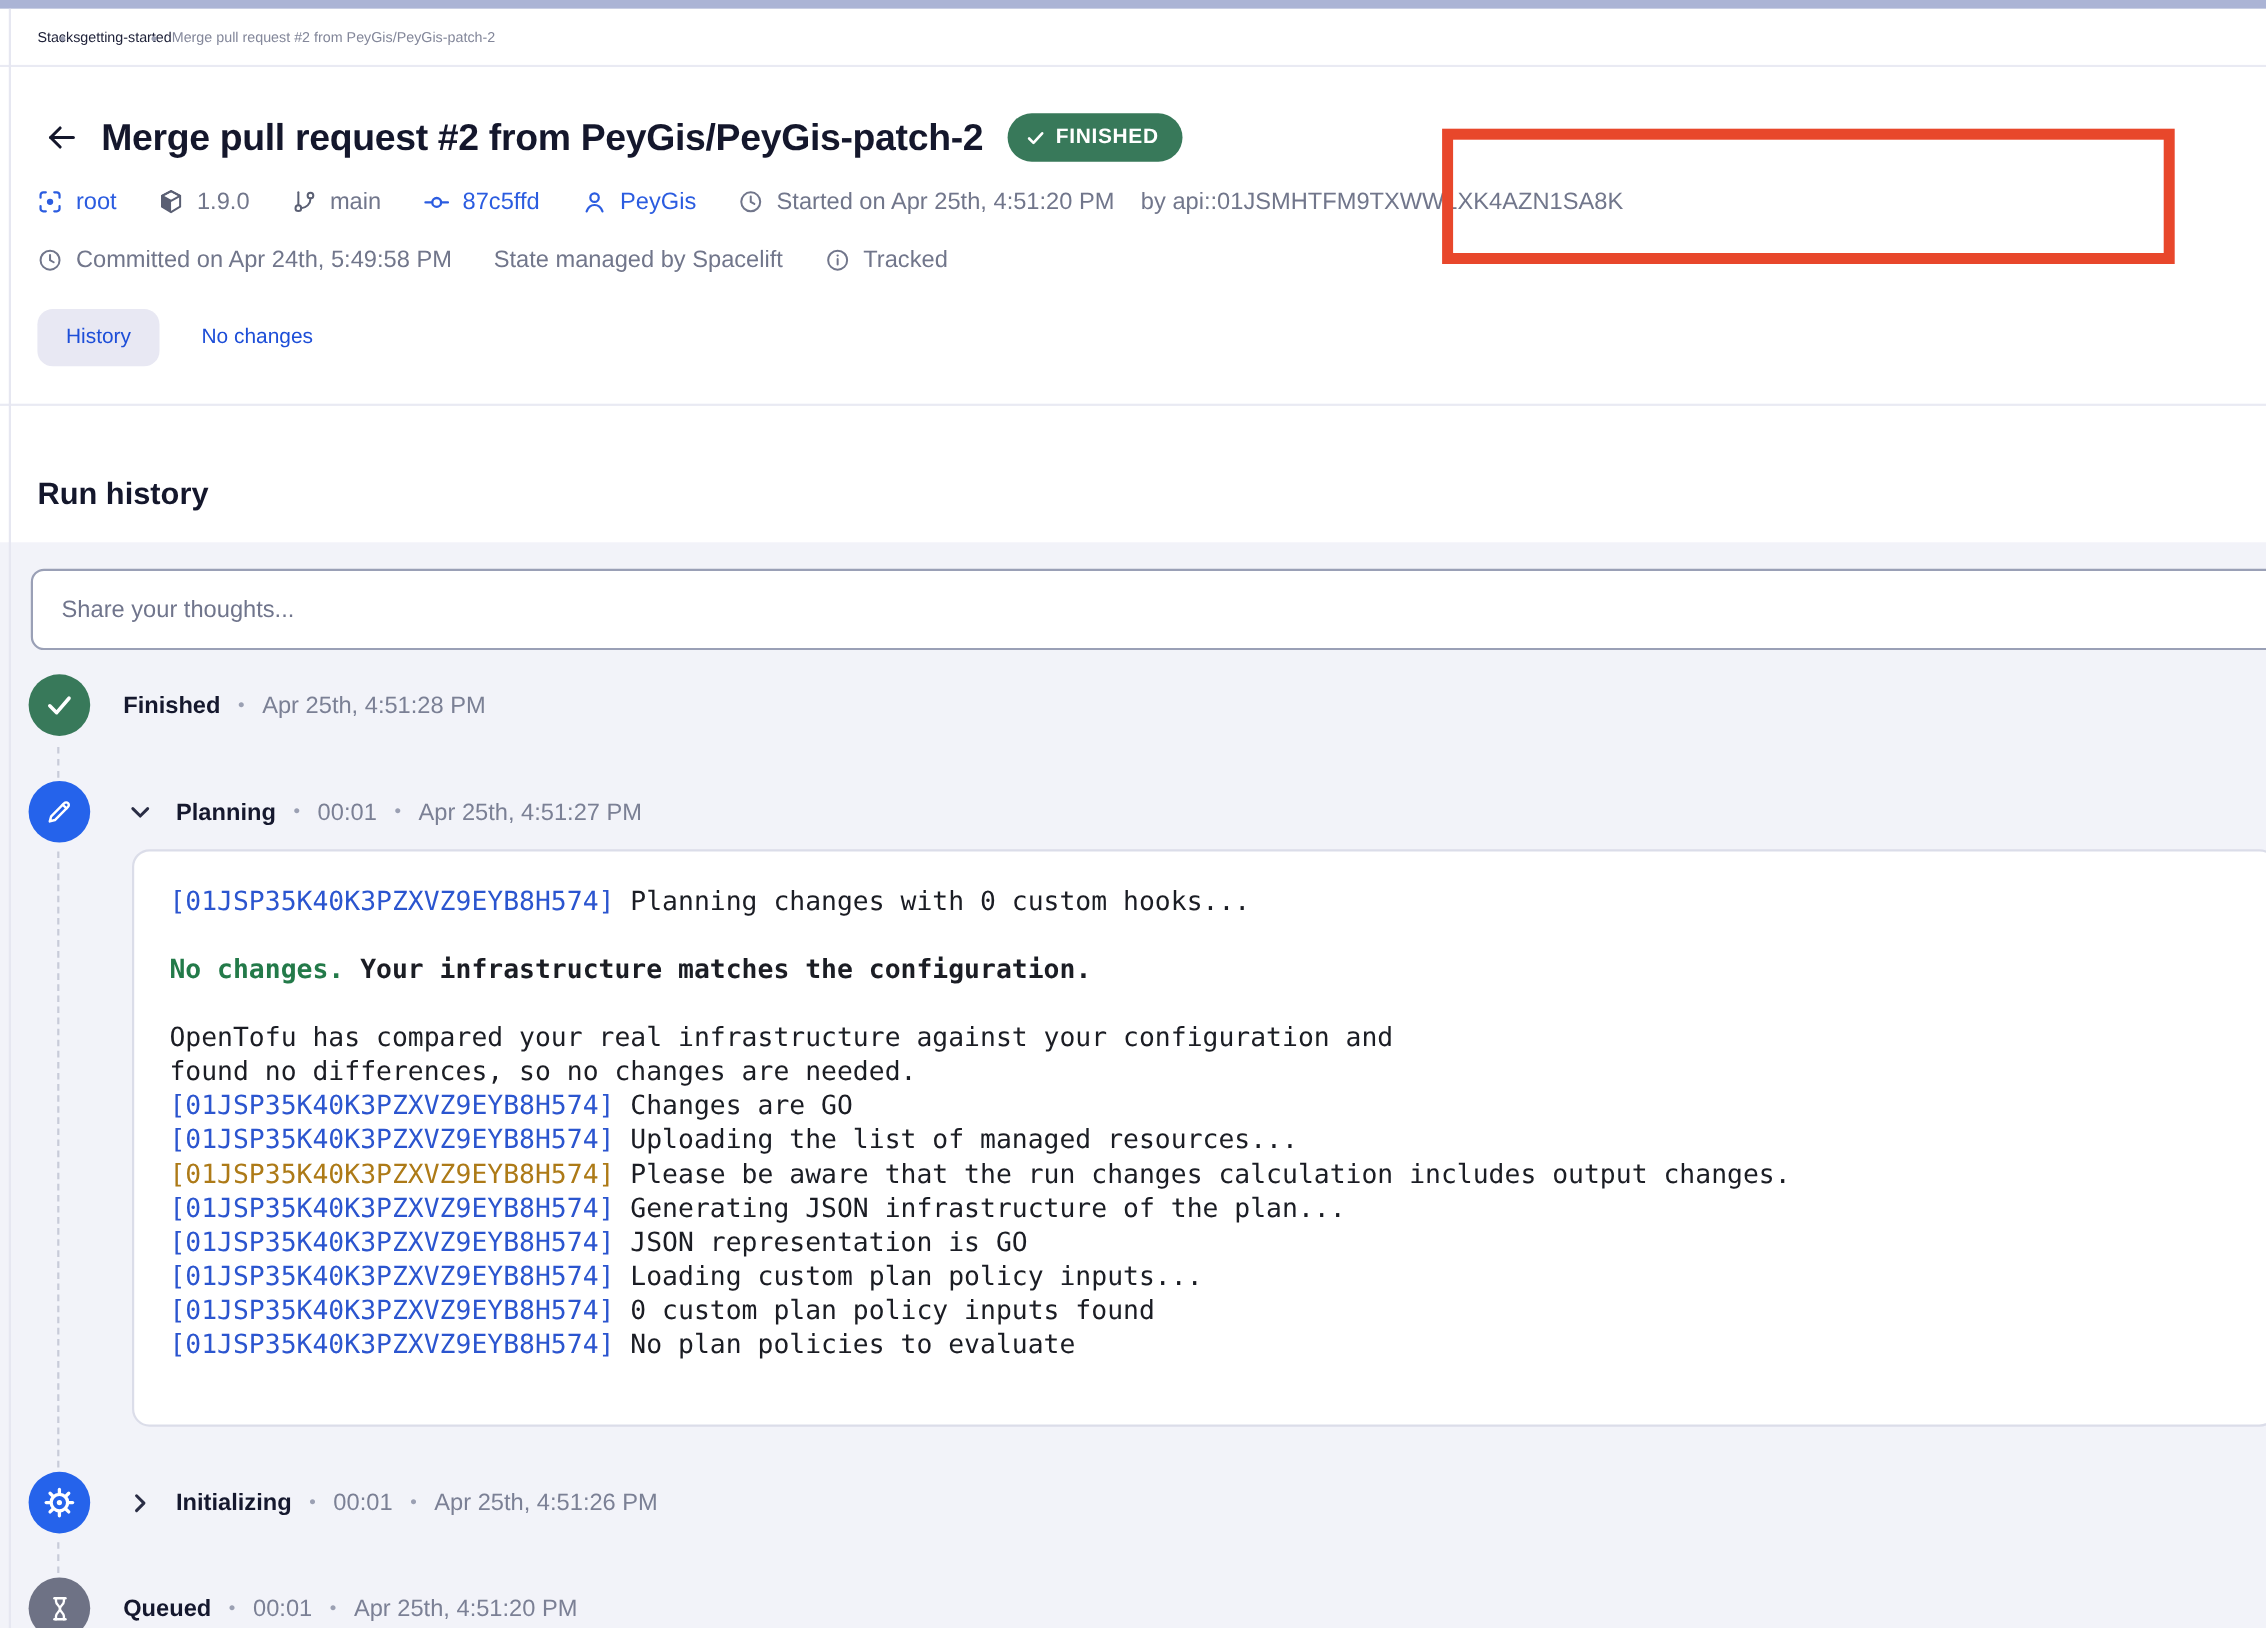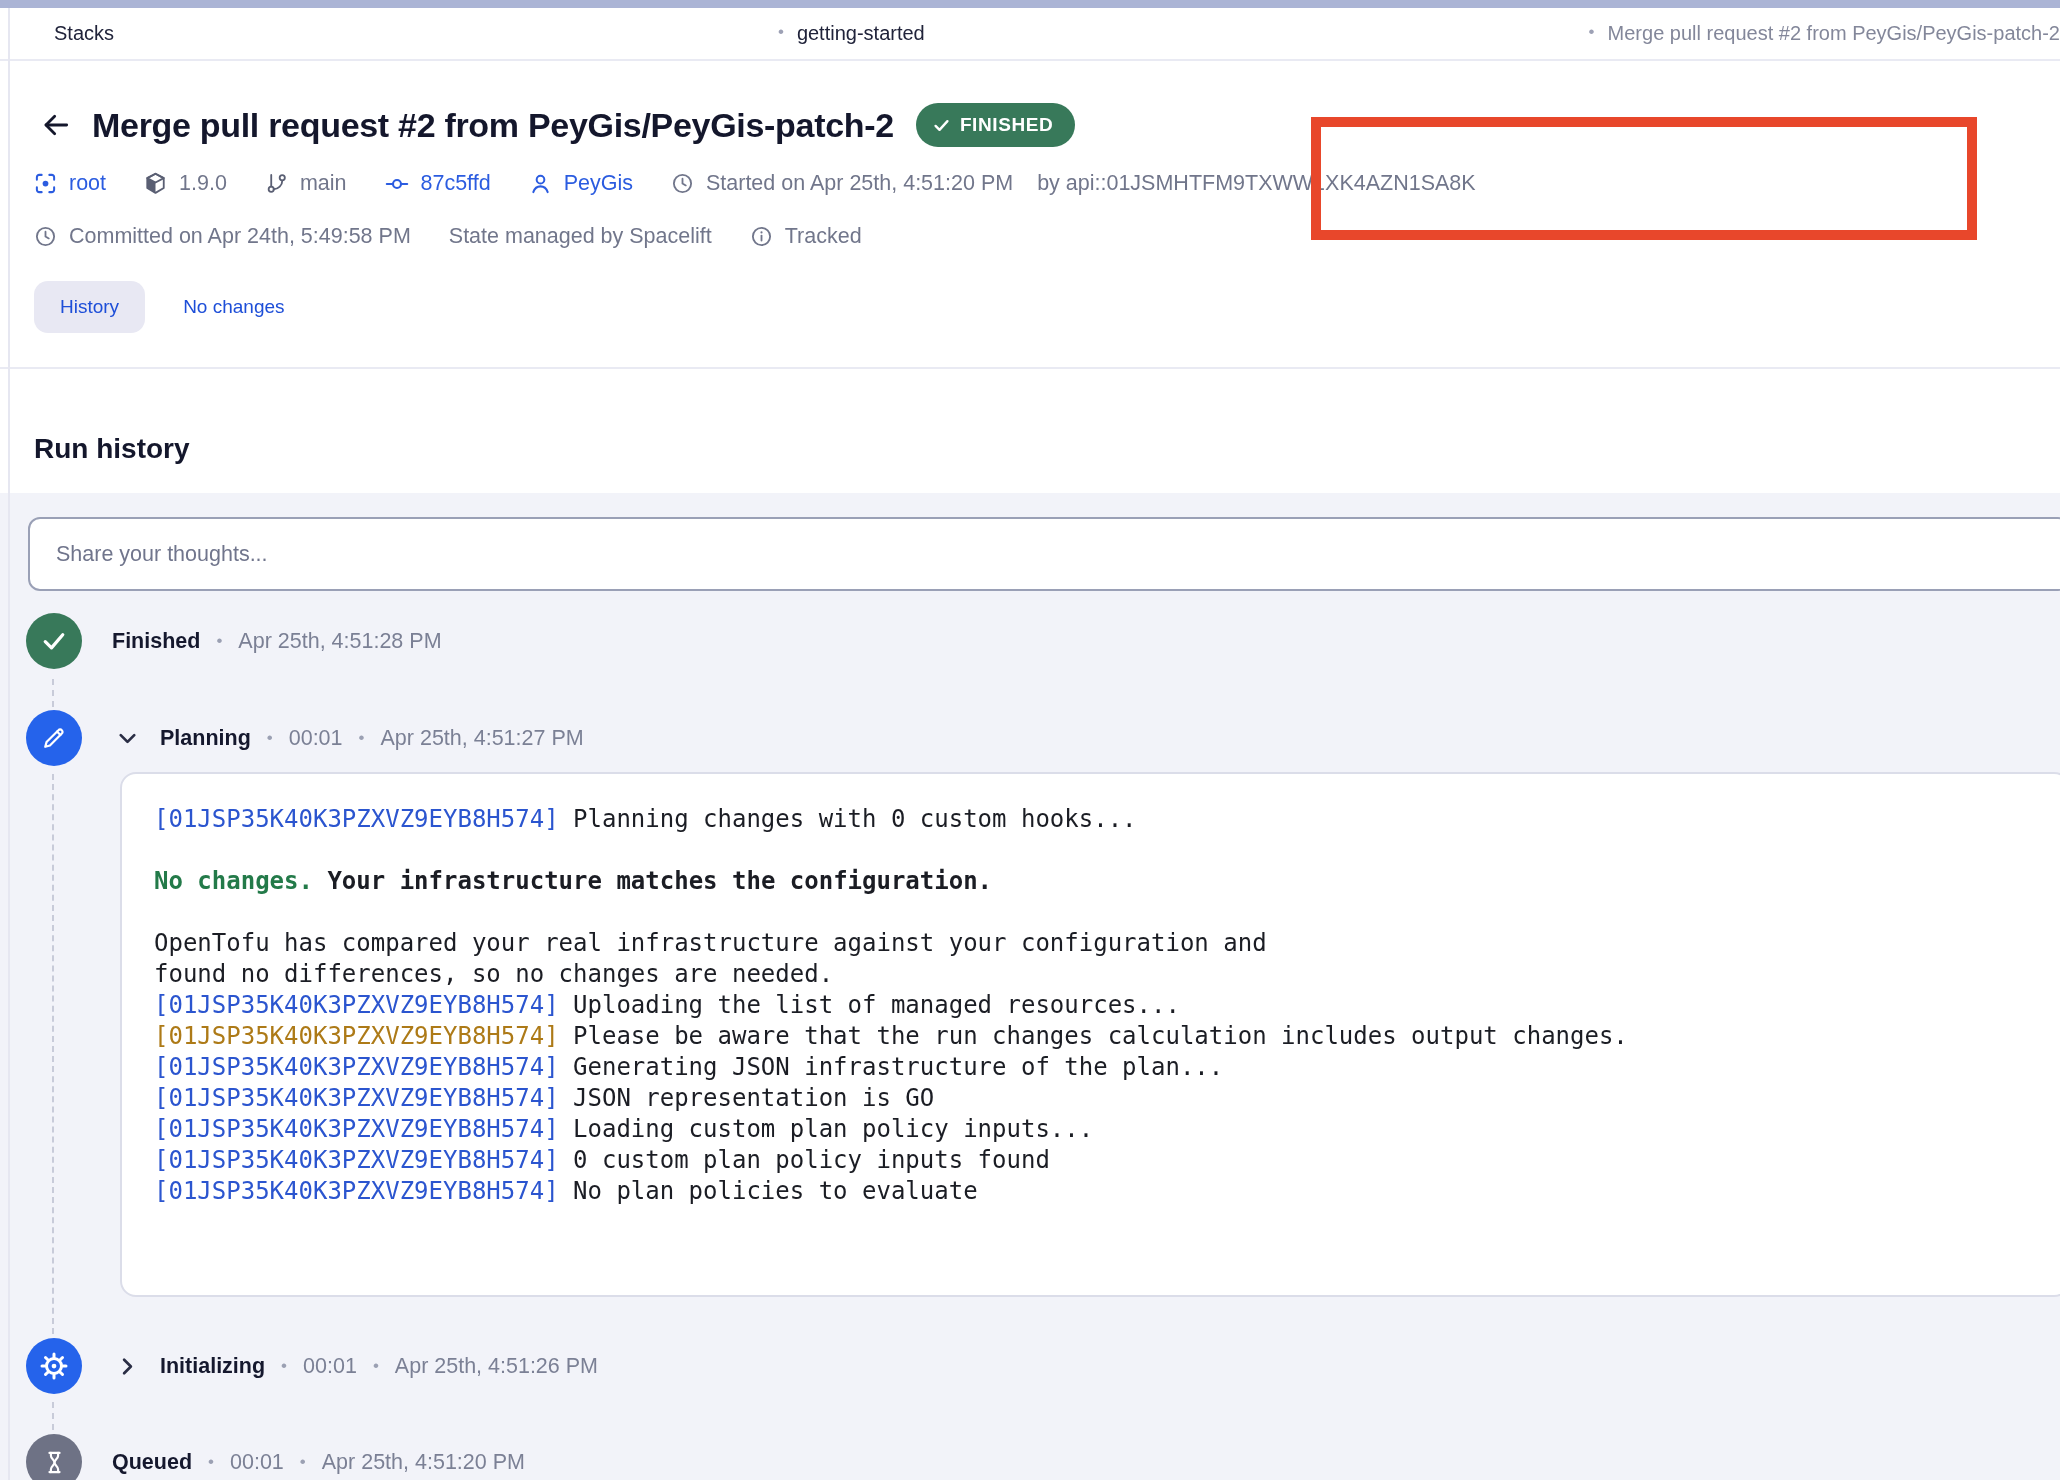--- a/index.html
+++ b/index.html
@@ -10,22 +10,22 @@
     color:#171a30;
     position:relative;
     overflow:hidden;
   }
   
   .left-edge { position:absolute; left:8px; top:8px; bottom:0; width:2px; background:#e6e7f1; z-index:5; }
 
   .topbar { height:8px; background:#abb4d5; width:100%; }
 
   
-  .breadcrumb { height:53px; display:flex; align-items:center; padding-left:54px;
-    border-bottom:2px solid #e9eaf3; background:#fff; font-size:20px;justify-content:space-between; }
+  .breadcrumb { height:53px; display:flex; align-items:center; padding-left:34px;
+    border-bottom:2px solid #e9eaf3; background:#fff; font-size:13px; }
   .breadcrumb .crumb { color:#20233a; font-weight:500; }
   .breadcrumb .crumb.muted { color:#83879a; font-weight:400; }
   .breadcrumb .crumb + .crumb { position:relative; }
   .breadcrumb .crumb + .crumb::before { content:"•"; position:absolute; left:-19px; color:#9da1b5; font-size:17px; }
 
   
   .header { background:#fff; padding:42px 0 34px 34px; border-bottom:2px solid #e9eaf3; position:relative; }
   .title-row { display:flex; align-items:center; }
   .back-btn { width:44px; height:44px; display:flex; align-items:center; justify-content:center;
     border:none; background:transparent; cursor:pointer; margin-right:14px; }
@@ -268,20 +268,21 @@
   </div>
 
   <div class="log-box">
     <div>
         <div class="log-line"><span class="seg-id">[01JSP35K40K3PZXVZ9EYB8H574]</span><span class="seg-t"> Planning changes with 0 custom hooks...</span></div>
         <div class="log-line">&nbsp;</div>
         <div class="log-line"><span class="seg-ok">No changes.</span><span class="seg-b"> Your infrastructure matches the configuration.</span></div>
         <div class="log-line">&nbsp;</div>
         <div class="log-line"><span class="seg-t">OpenTofu has compared your real infrastructure against your configuration and</span></div>
         <div class="log-line"><span class="seg-t">found no differences, so no changes are needed.</span></div>
+        <div class="log-line"><span class="seg-id">[01JSP35K40K3PZXVZ9EYB8H574]</span><span class="seg-t"> Changes are GO</span></div>
         <div class="log-line"><span class="seg-id">[01JSP35K40K3PZXVZ9EYB8H574]</span><span class="seg-t"> Uploading the list of managed resources...</span></div>
         <div class="log-line"><span class="seg-warn">[01JSP35K40K3PZXVZ9EYB8H574]</span><span class="seg-t"> Please be aware that the run changes calculation includes output changes.</span></div>
         <div class="log-line"><span class="seg-id">[01JSP35K40K3PZXVZ9EYB8H574]</span><span class="seg-t"> Generating JSON infrastructure of the plan...</span></div>
         <div class="log-line"><span class="seg-id">[01JSP35K40K3PZXVZ9EYB8H574]</span><span class="seg-t"> JSON representation is GO</span></div>
         <div class="log-line"><span class="seg-id">[01JSP35K40K3PZXVZ9EYB8H574]</span><span class="seg-t"> Loading custom plan policy inputs...</span></div>
         <div class="log-line"><span class="seg-id">[01JSP35K40K3PZXVZ9EYB8H574]</span><span class="seg-t"> 0 custom plan policy inputs found</span></div>
         <div class="log-line"><span class="seg-id">[01JSP35K40K3PZXVZ9EYB8H574]</span><span class="seg-t"> No plan policies to evaluate</span></div>
       </div>
   </div>
 

